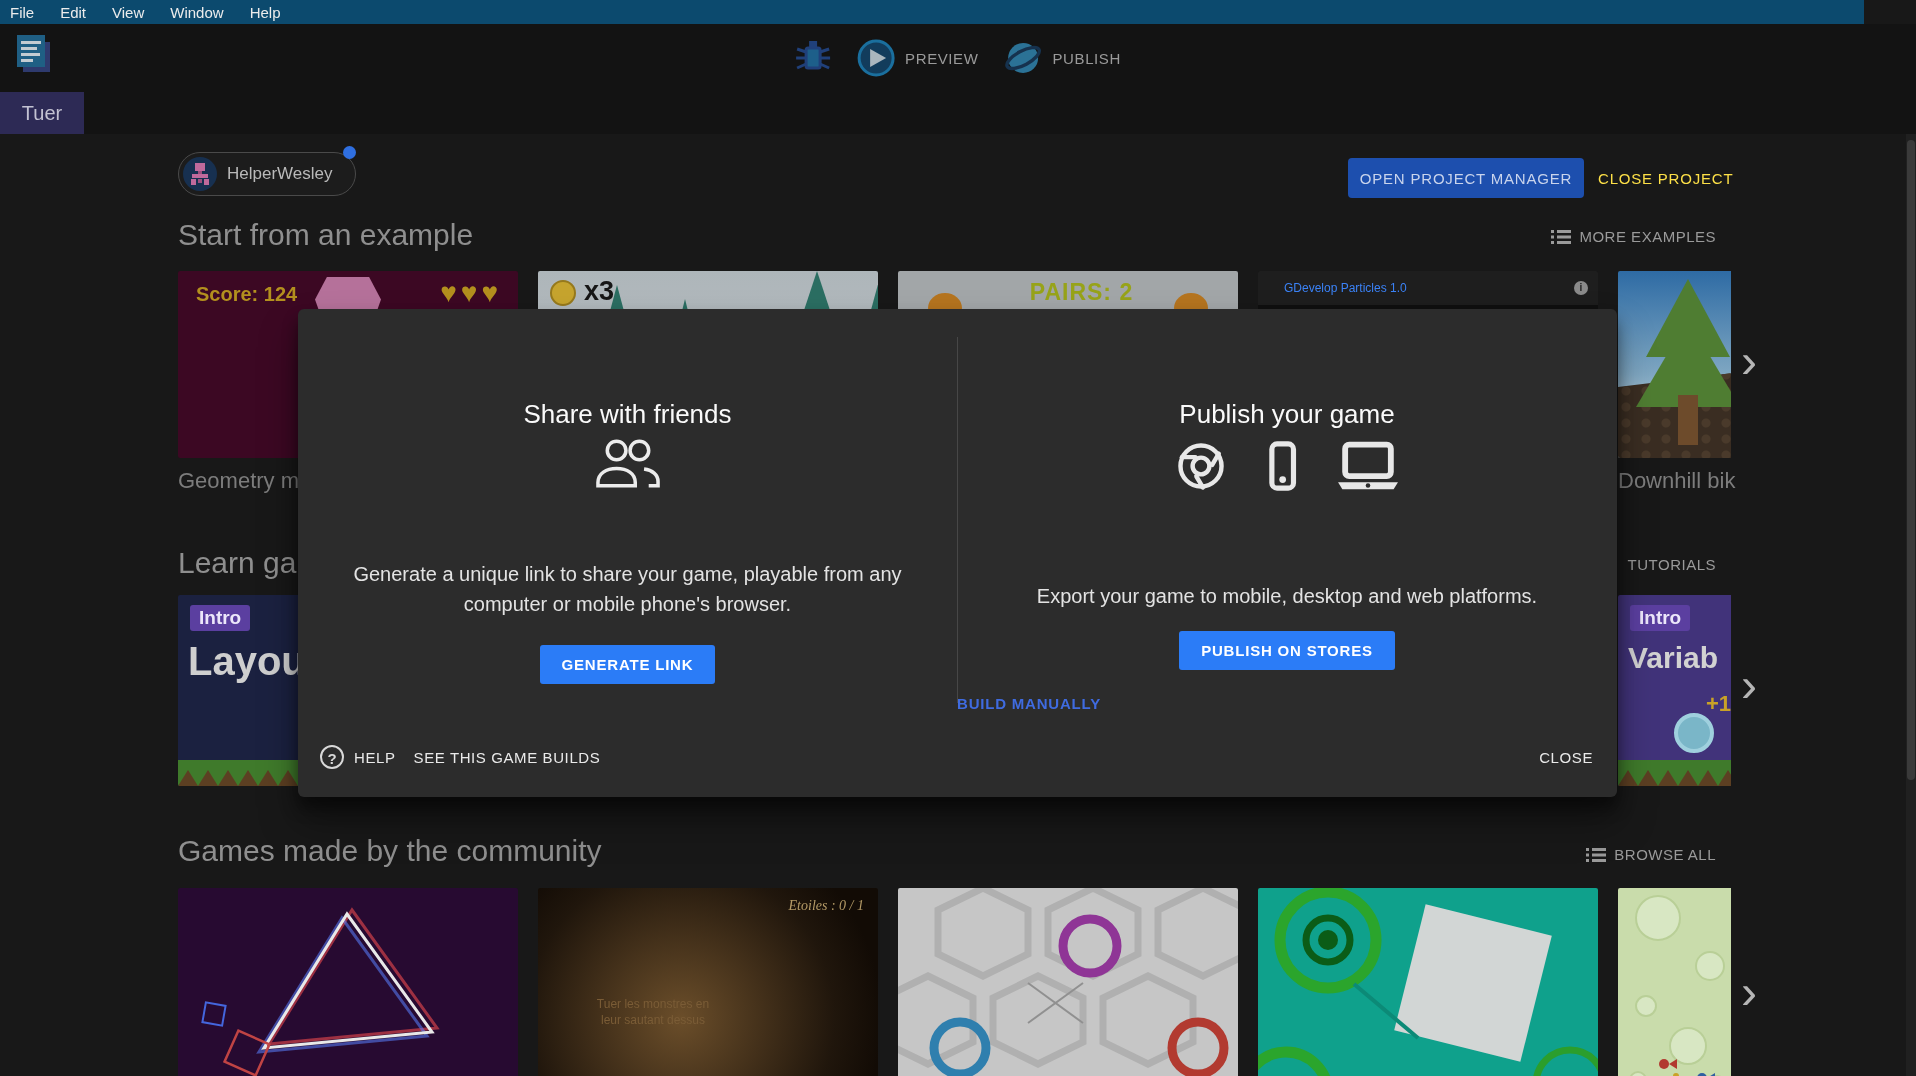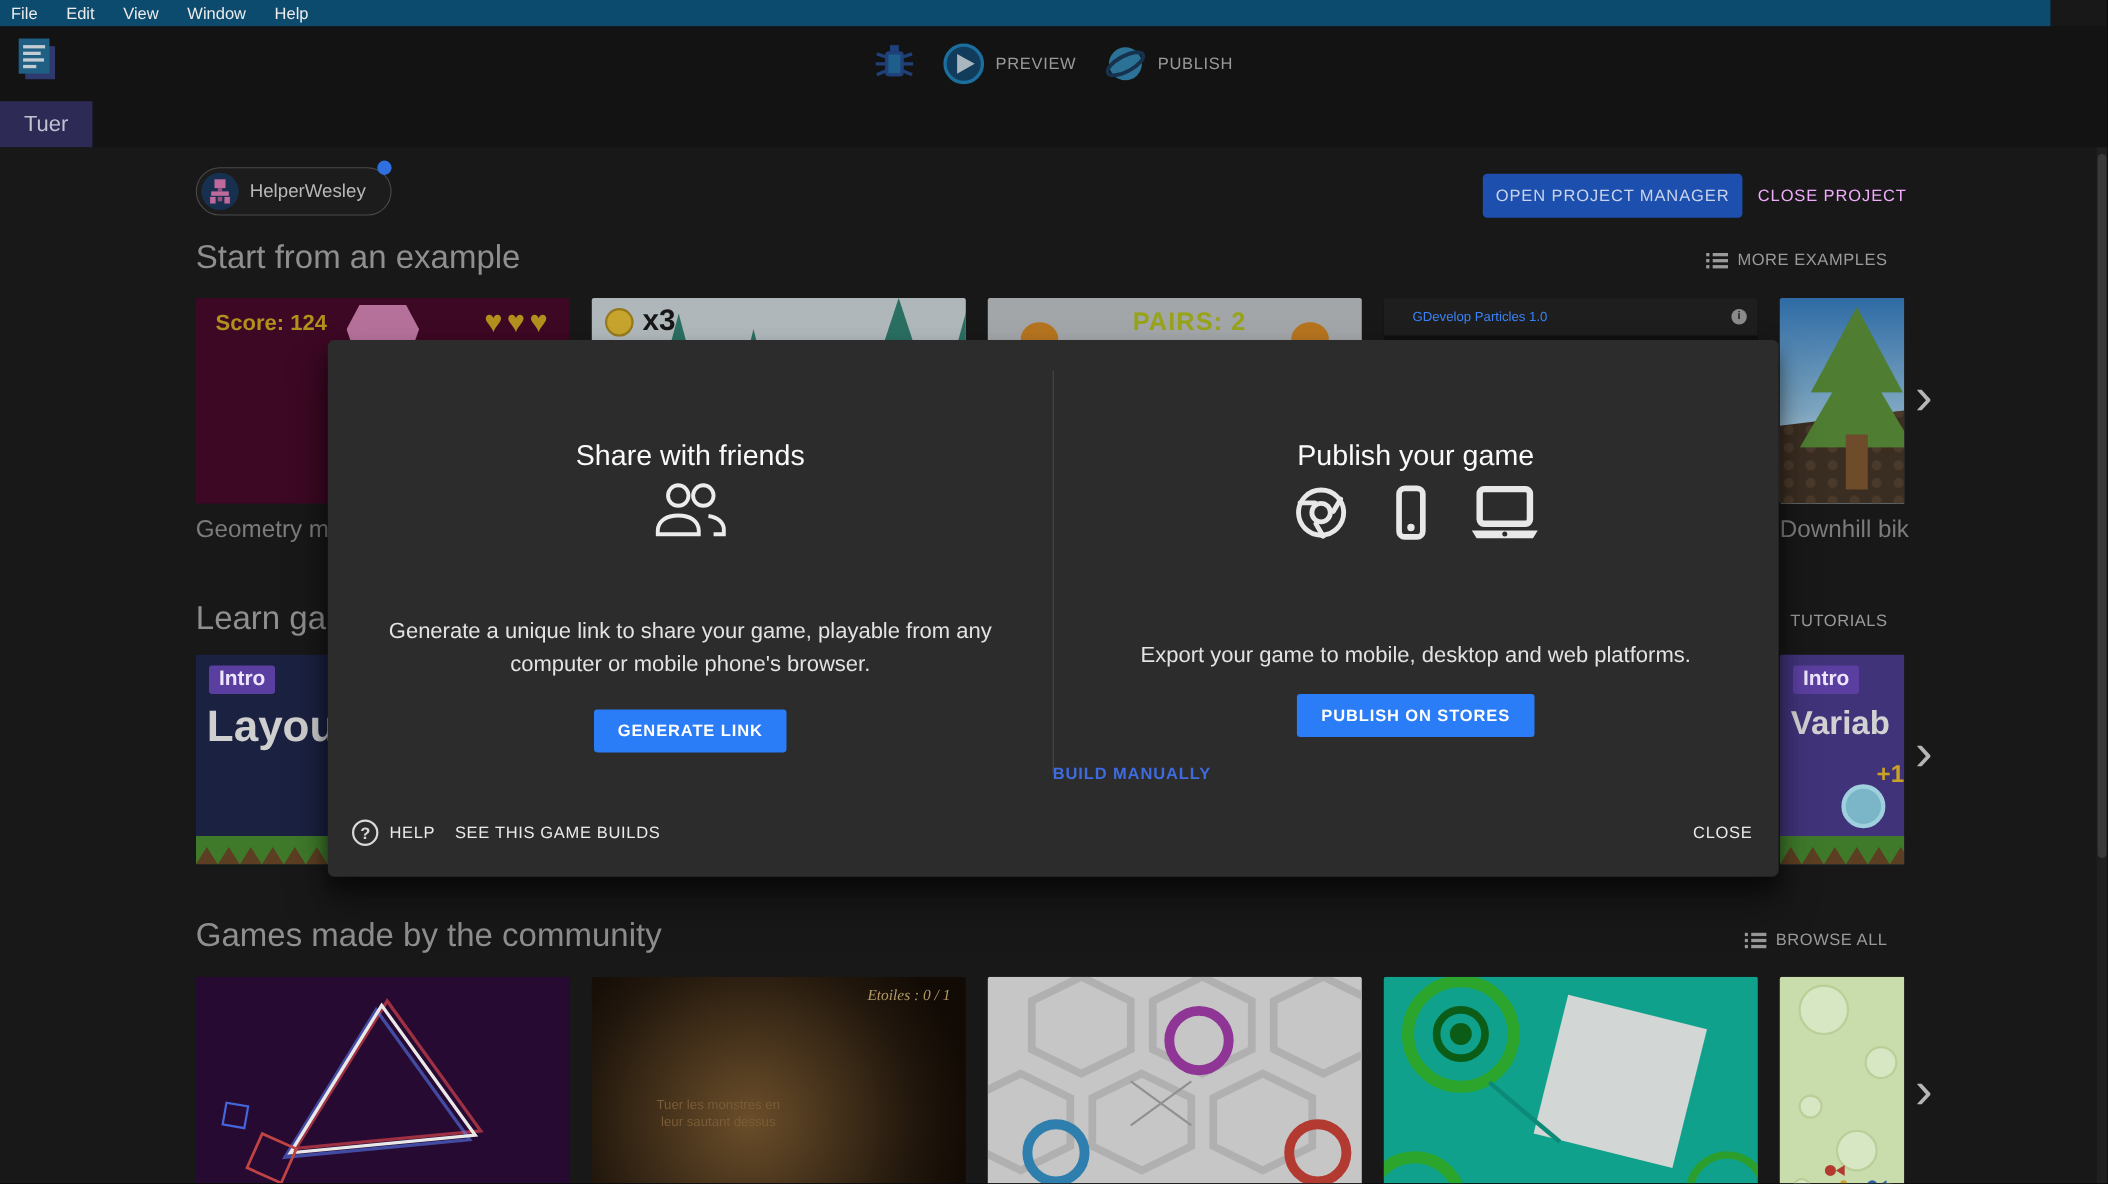--- a/index.html
+++ b/index.html
@@ -29,21 +29,21 @@
   #chip{left:178px;top:18px;width:178px;height:44px;border:1px solid #4a4a4a;border-radius:22px;
         display:flex;align-items:center;box-sizing:border-box;background:#1c1c1c;}
   #chip .avatar{width:34px;height:34px;border-radius:50%;background:#173050;margin-left:4px;
         display:flex;align-items:center;justify-content:center;overflow:hidden;}
   #chip .uname{color:#b9b9b9;font-size:17px;margin-left:10px;}
   #chipdot{left:343px;top:12px;width:13px;height:13px;border-radius:50%;background:#2f6fe0;}
 
   #opm{left:1348px;top:24px;width:236px;height:40px;background:#1d4fae;border-radius:4px;
        color:#c9d4ec;font-size:15px;font-weight:500;letter-spacing:.8px;border:none;
        display:flex;align-items:center;justify-content:center;cursor:pointer;}
-  #closeproj{left:1598px;top:24px;height:40px;display:flex;align-items:center;color:#f0abfc;
+  #closeproj{left:1598px;top:24px;height:40px;display:flex;align-items:center;color:#fde047;
        font-size:15px;font-weight:500;letter-spacing:.8px;cursor:pointer;}
 
   .sectitle{color:#8f8f8f;font-size:30px;font-weight:400;}
   .secaction{display:flex;align-items:center;gap:8px;color:#9a9a9a;font-size:15px;
              letter-spacing:.5px;font-weight:500;cursor:pointer;}
 
   .rowclip{left:178px;width:1553px;overflow:hidden;}
   .rowinner{display:flex;gap:20px;}
   .tile{width:340px;flex:0 0 340px;position:relative;overflow:hidden;border-radius:2px;cursor:pointer;}
   .caption{color:#7c7c7c;font-size:22px;}

